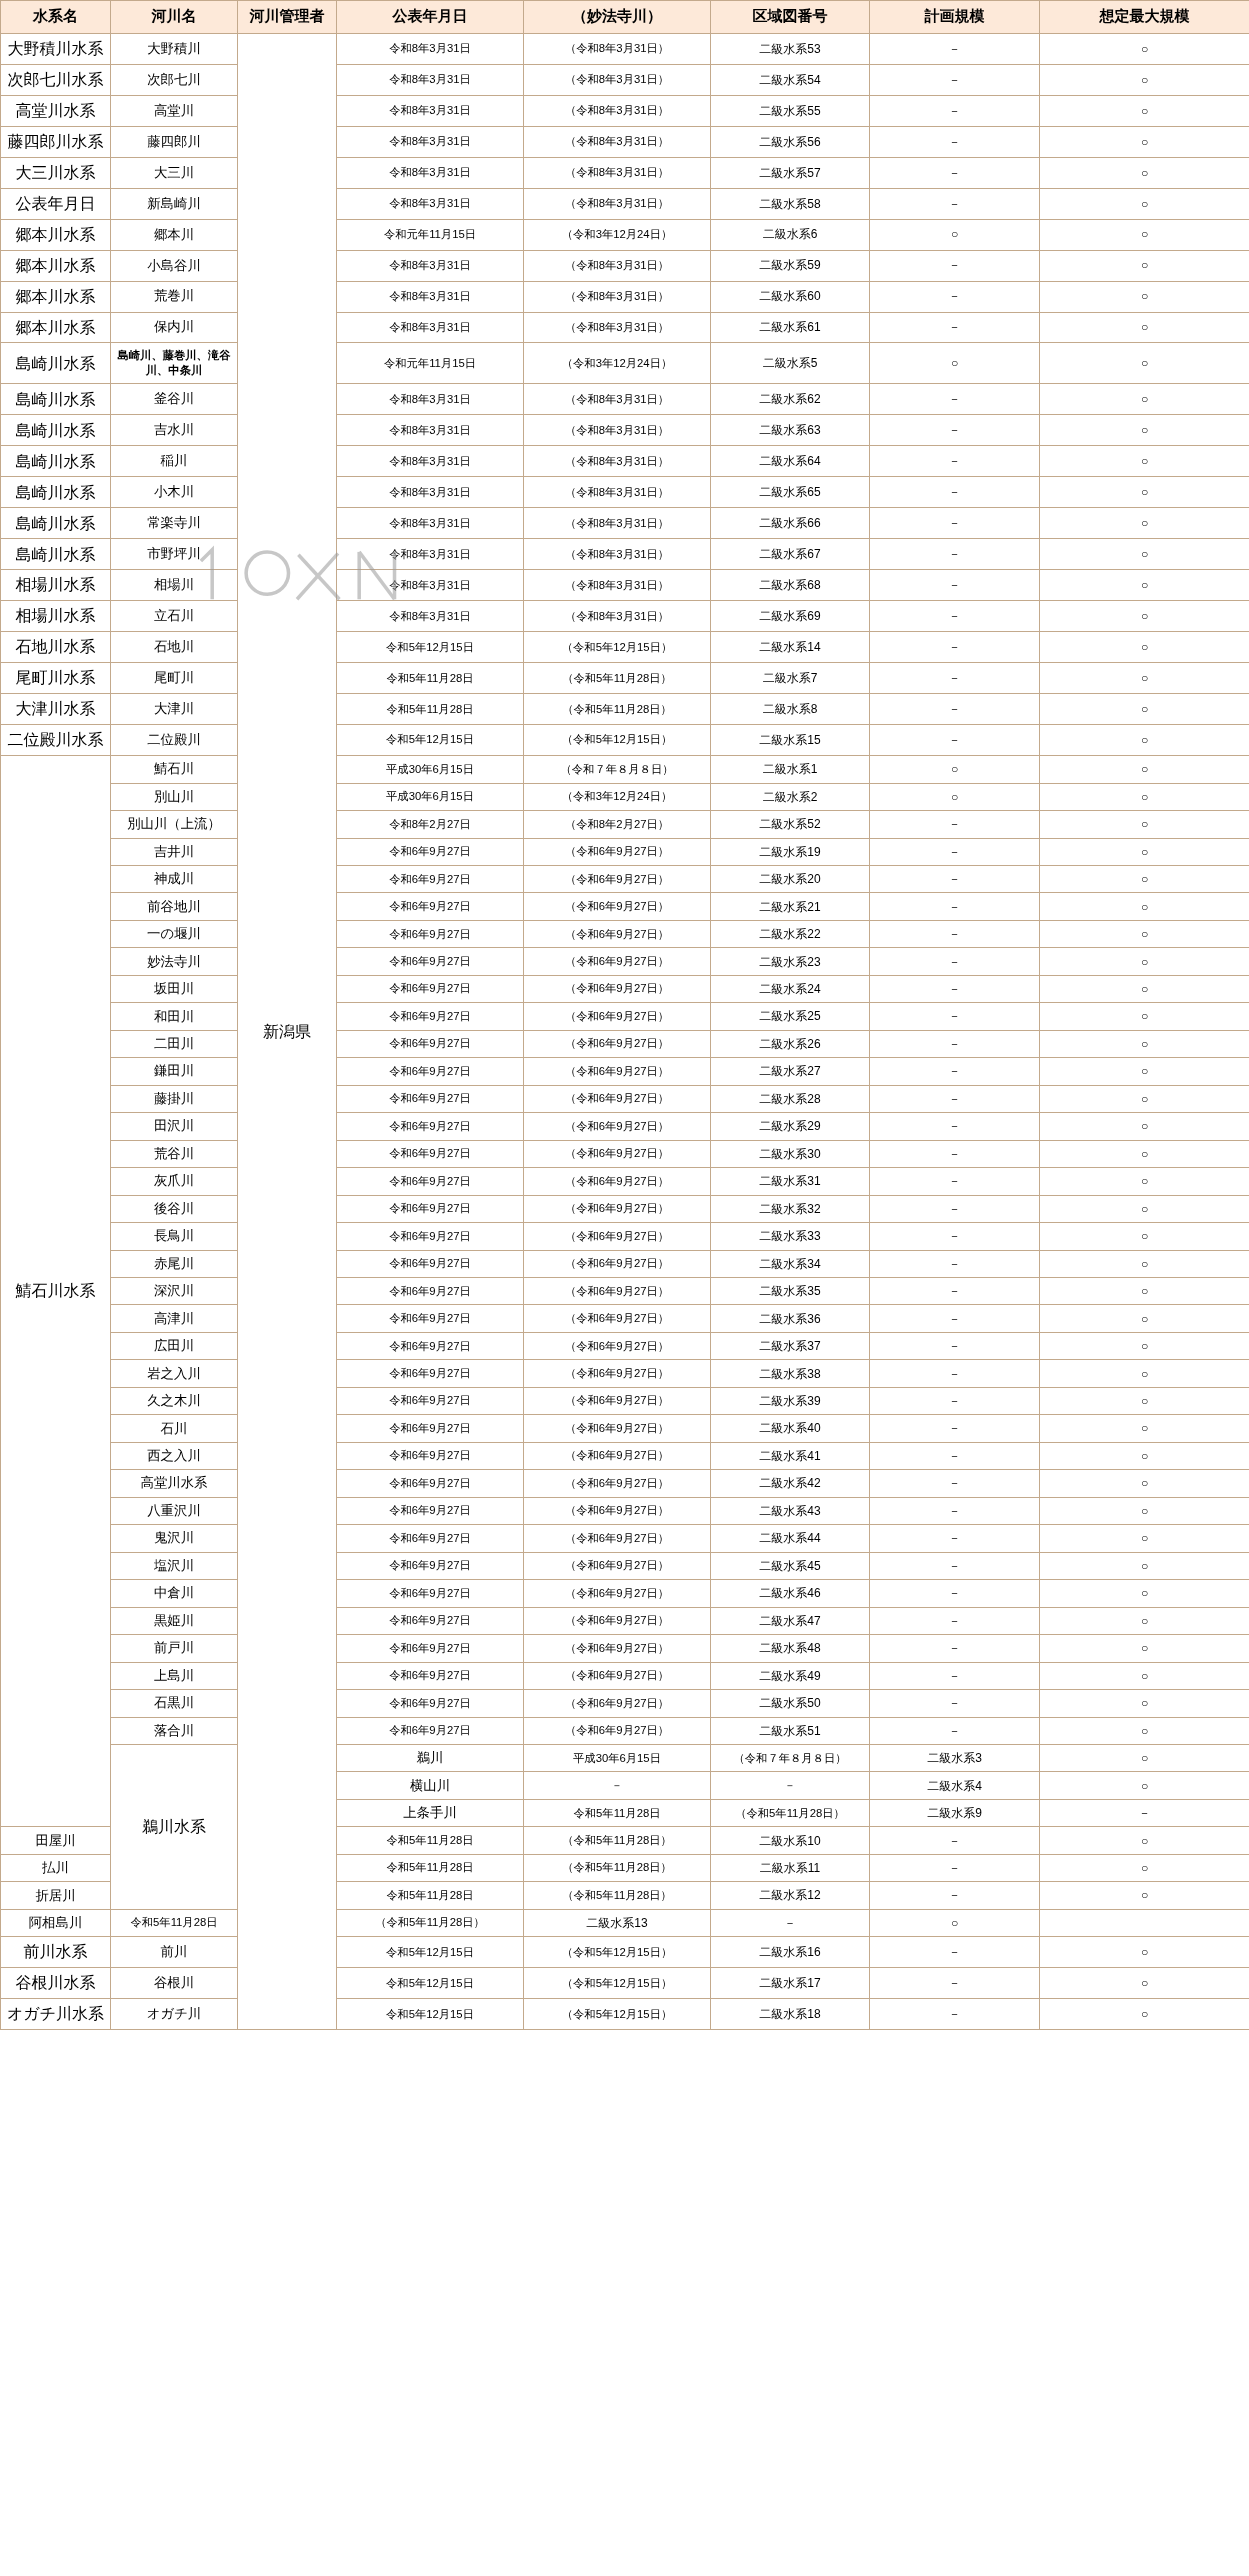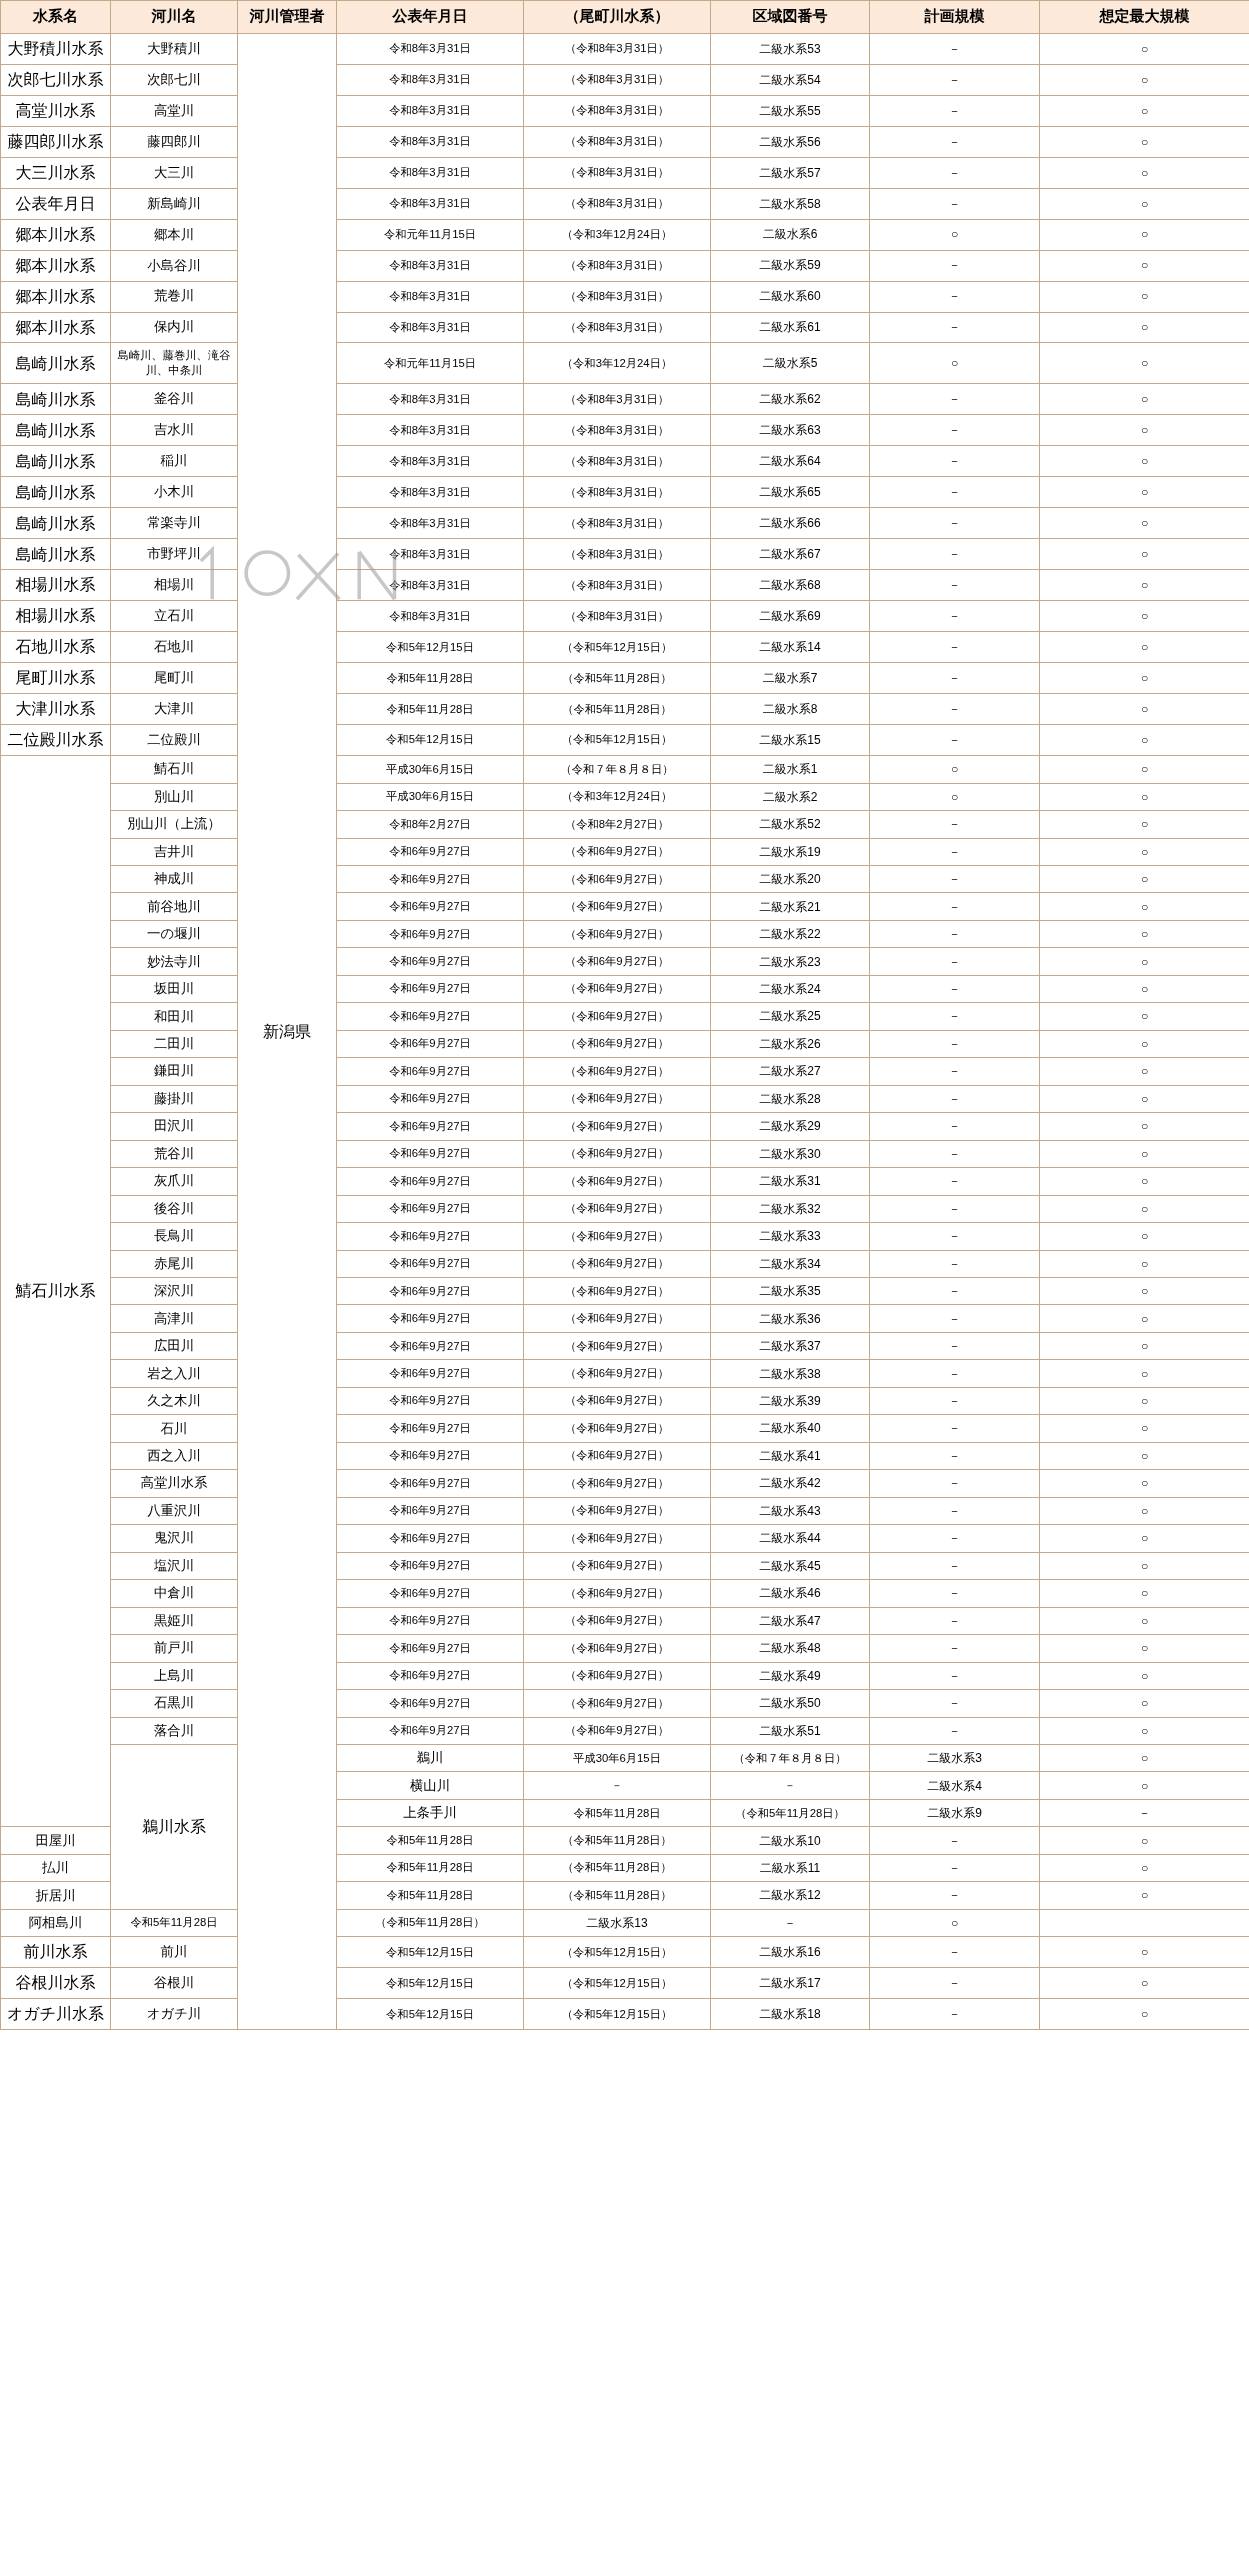--- a/index.html
+++ b/index.html
@@ -50,20 +50,21 @@
   }
   td.suikei {
     font-size: 16px;
   }
   td.kasen {
     font-size: 13.4px;
   }
   td.kasen.multi {
     font-size: 11.3px;
     line-height: 1.4;
+    font-weight: bold;
   }
   td.kanri {
     font-size: 16px;
   }
   td.date {
     font-size: 11.3px;
   }
   td.kuiki {
     font-size: 12px;
   }
@@ -96,21 +97,21 @@
         <col class="c-kuiki">
         <col class="c-keikaku">
         <col class="c-sozo">
     </colgroup>
     <thead>
       <tr>
         <th>水系名</th>
         <th>河川名</th>
         <th>河川管理者</th>
         <th>公表年月日</th>
-        <th>（尾町川水系）</th>
+        <th>（妙法寺川）</th>
         <th>区域図番号</th>
         <th>計画規模</th>
         <th>想定最大規模</th>
       </tr>
     </thead>
     <tbody id="tbody">
         <tr>
           <td class="suikei">大野積川水系</td>
           <td class="kasen">大野積川</td>
           <td class="kanri" rowspan="69">新潟県</td>

